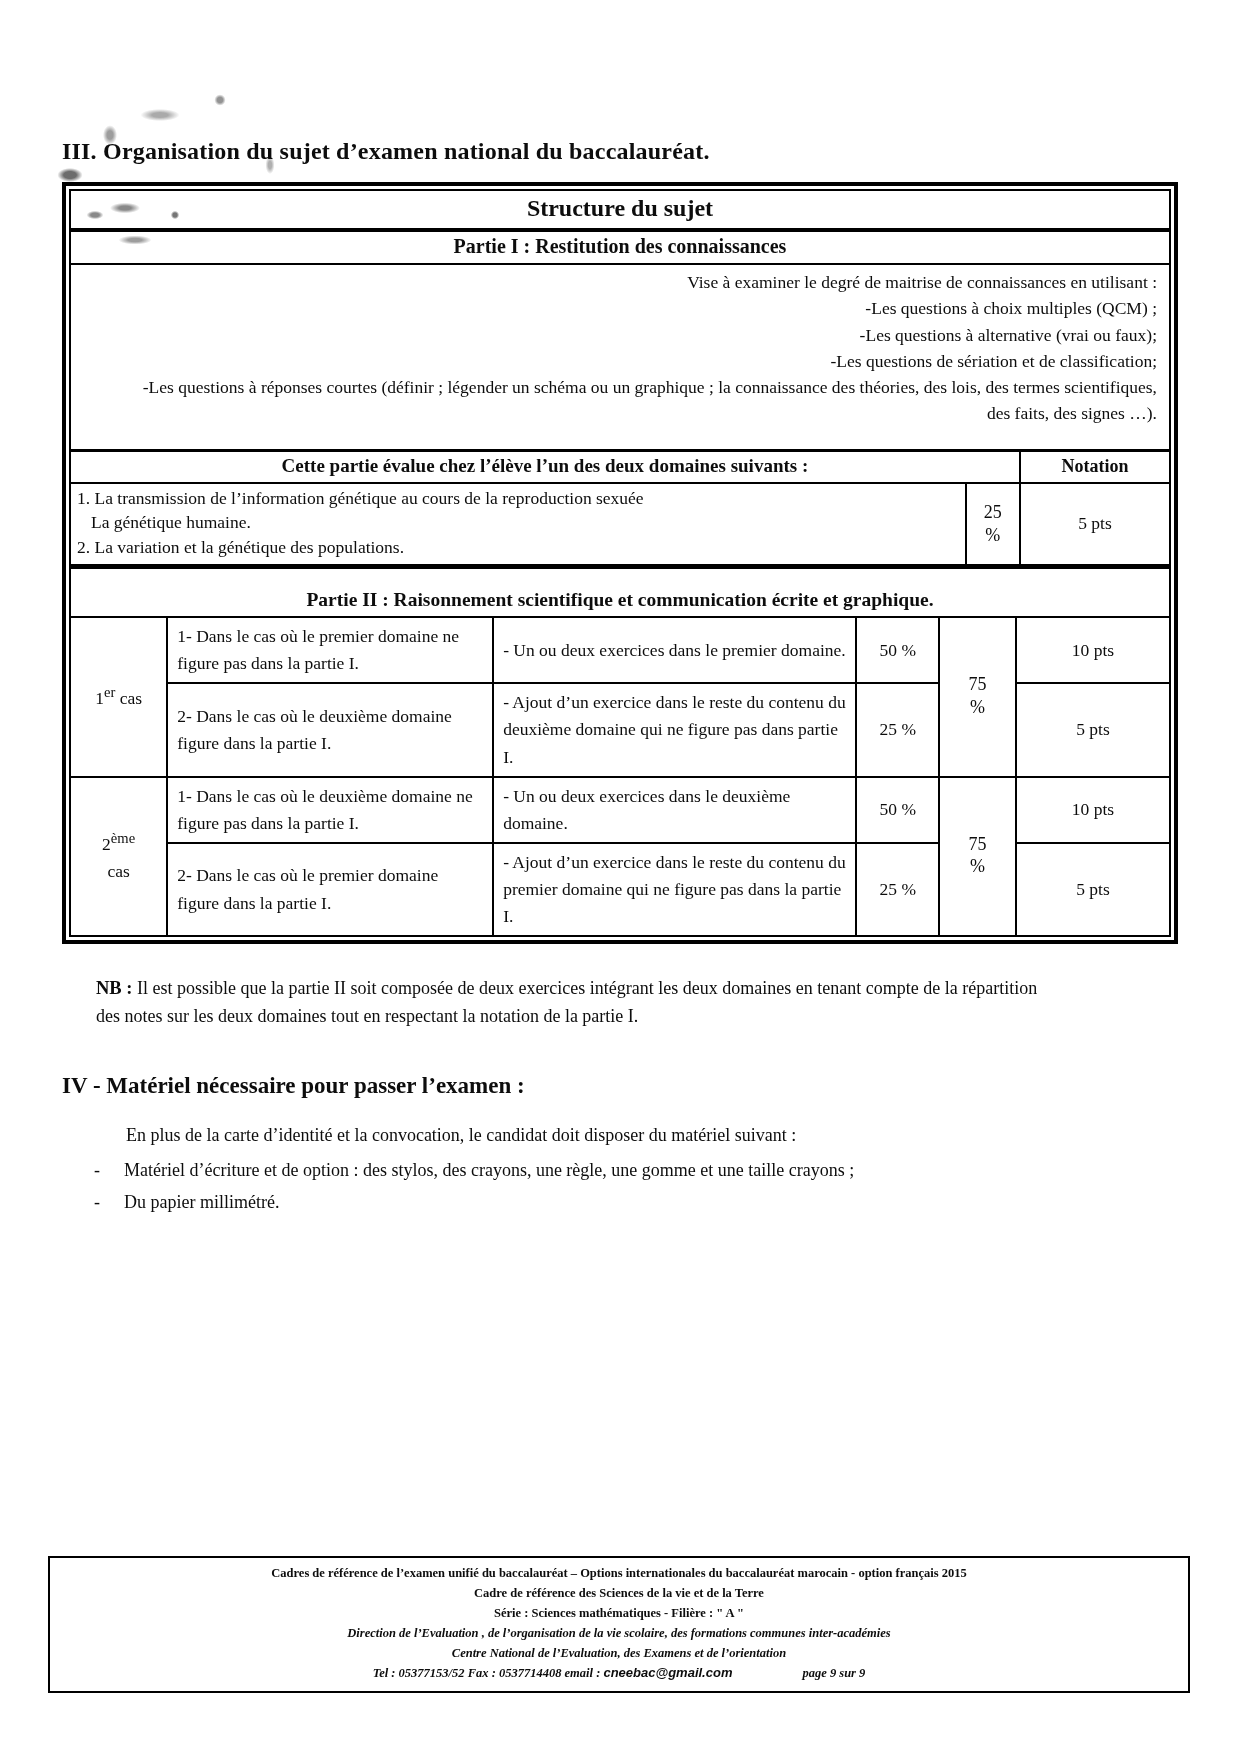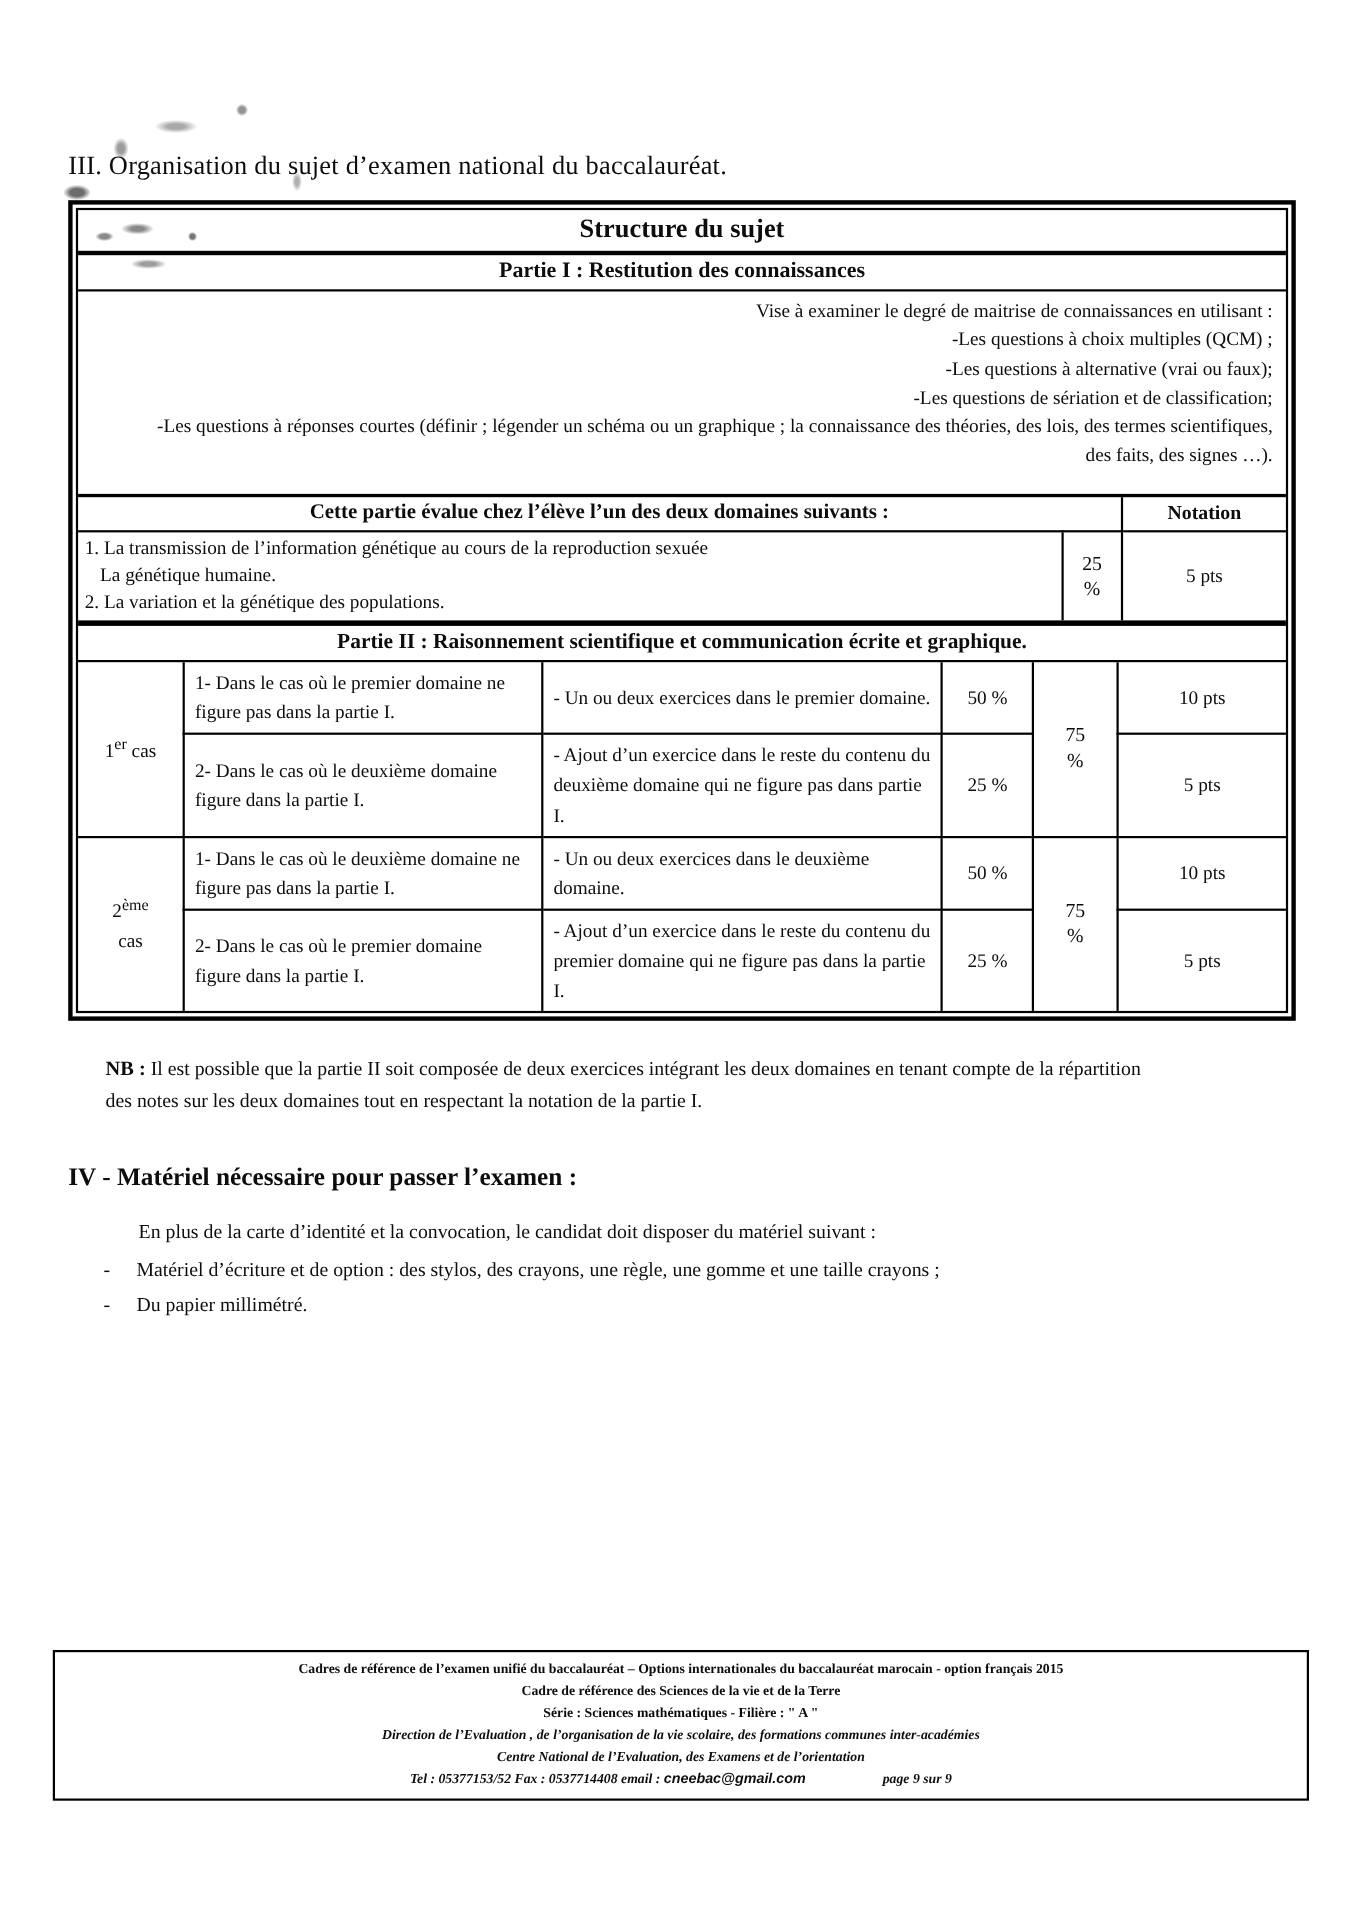--- a/index.html
+++ b/index.html
@@ -31,21 +31,21 @@
   }
   .stamp-b {
     left:80px; top:190px; width:140px; height:40px;
     background:
       radial-gradient(20px 7px at 45px 18px, rgba(10,10,10,.6) 0 30%, transparent 75%),
       radial-gradient(6px 6px  at 95px 25px, rgba(10,10,10,.7) 0 35%, transparent 70%);
   }
 
   .page-title {
     margin:0; padding-top:138px;
-    font-size:24px; font-weight:normal; letter-spacing:.2px;
+    font-size:24px; font-weight:bold; letter-spacing:.2px;
   }
 
   
   .frame { margin-top:17px; border:4px solid #000; padding:3px; }
   .frame-inner { border:2px solid #000; }
 
   .structure-header {
     text-align:center; font-weight:bold; font-size:24px;
     padding:4px 0 6px; border-bottom:4px solid #000;
   }
@@ -67,21 +67,21 @@
   .notation-head { font-weight:bold; font-size:18px; text-align:center; }
   .domains-cell { padding:2px 6px 4px; line-height:1.42; }
   .domains-indent { padding-left:14px; }
   .pct-narrow { text-align:center; padding:0 2px; }
   .pts-cell { text-align:center; }
   .stack { display:inline-block; width:30px; line-height:1.25; font-size:18px; }
 
   .p2-box { border-top:5px solid #000; }
   .p2-title {
     text-align:center; font-weight:bold; font-size:19.5px;
-    padding:4px 0 5px; border-bottom:2px solid #000;
+    padding:20px 0 5px; border-bottom:2px solid #000;
   }
   table.cas { width:100%; border-collapse:collapse; border-style:hidden; font-size:17.5px; }
   table.cas td { border:2px solid #000; padding:5px 9px; vertical-align:middle; line-height:1.55; }
   .cas-label { text-align:center; padding:2px; }
   .cas-sep td { border-top:3px solid #000; }
   .pct-cell { text-align:center; }
   .total-cell { text-align:center; }
   .pts-top { vertical-align:top; padding-top:10px; }
 
   
@@ -90,21 +90,21 @@
 
   .s4-title { margin:42px 0 0 0; font-size:23px; font-weight:bold; }
   .s4-intro { margin:26px 0 0 64px; font-size:18px; }
   .s4-list { margin:8px 0 0 0; }
   .s4-item { padding-left:70px; text-indent:-38px; font-size:18px; line-height:1.8; width:980px; }
   .s4-item::before { content:"-"; display:inline-block; width:38px; text-indent:0; padding-left:0; }
   .s4-item > span { margin-left:-8px; }
 
   
   .footer-box {
-    position:absolute; left:48px; right:50px; top:1500px;
+    position:absolute; left:48px; right:50px; top:1556px;
     border:2px solid #000; padding:5px 10px 7px;
     text-align:center; font-size:12.5px; line-height:1.6;
   }
   .f-bold { font-weight:bold; }
   .f-bolditalic { font-weight:bold; font-style:italic; }
   .f-last { display:flex; justify-content:center; gap:70px; font-style:italic; font-weight:bold; }
   .f-email { font-family:"Liberation Sans", sans-serif; font-size:13px; }
 </style>
 </head>
 <body>

